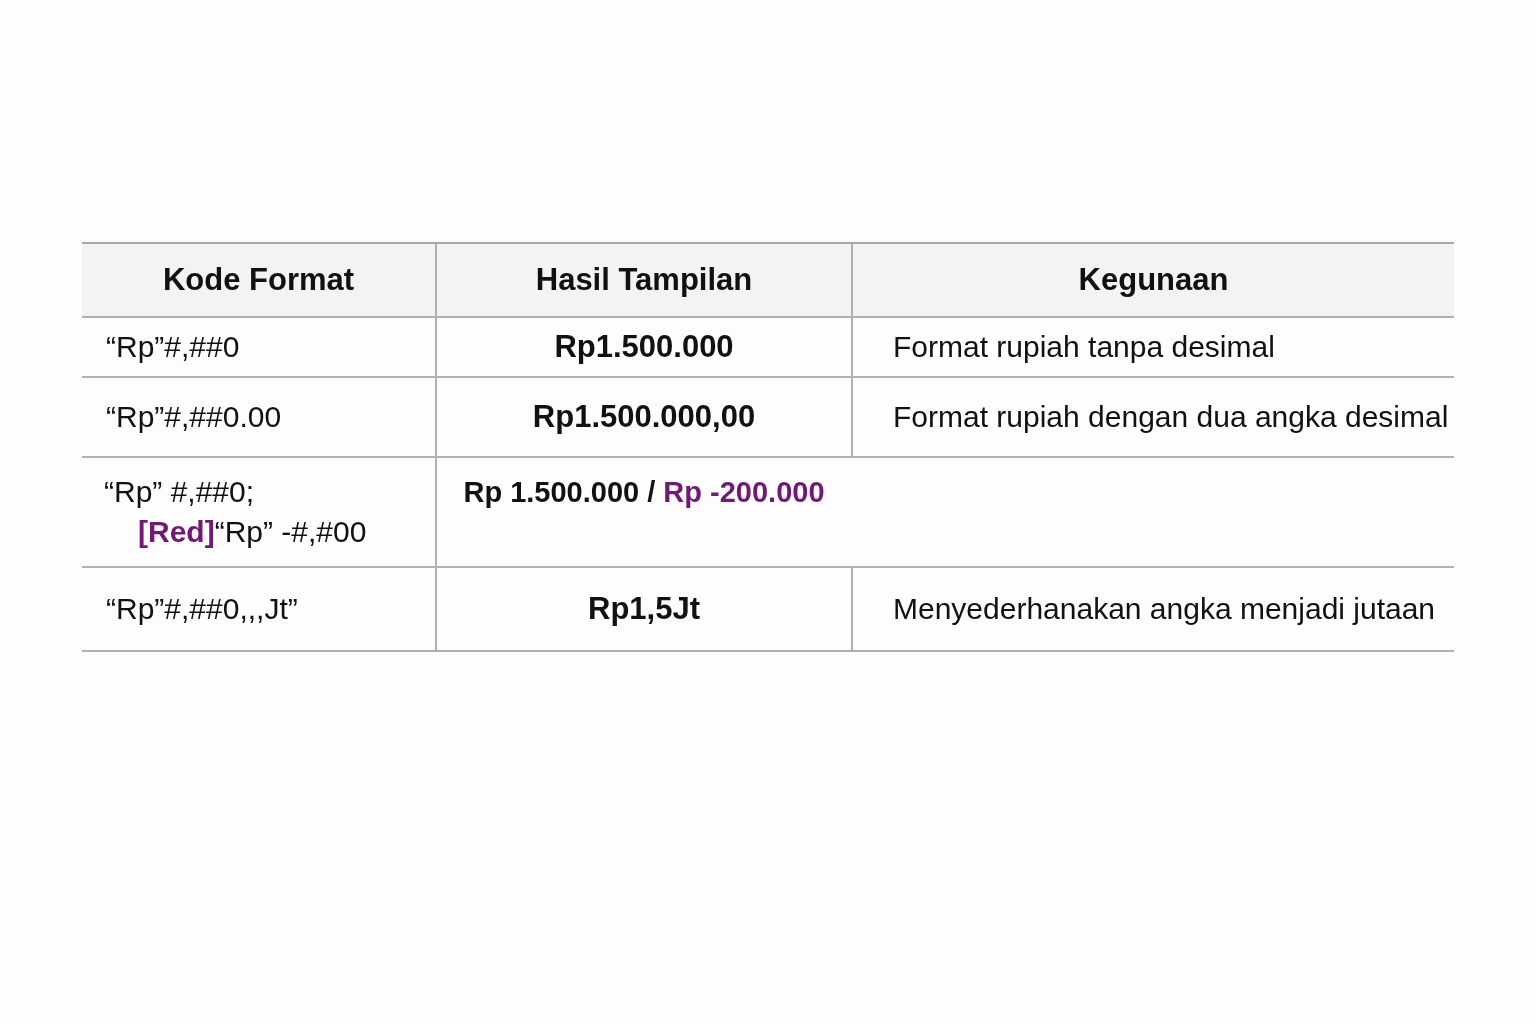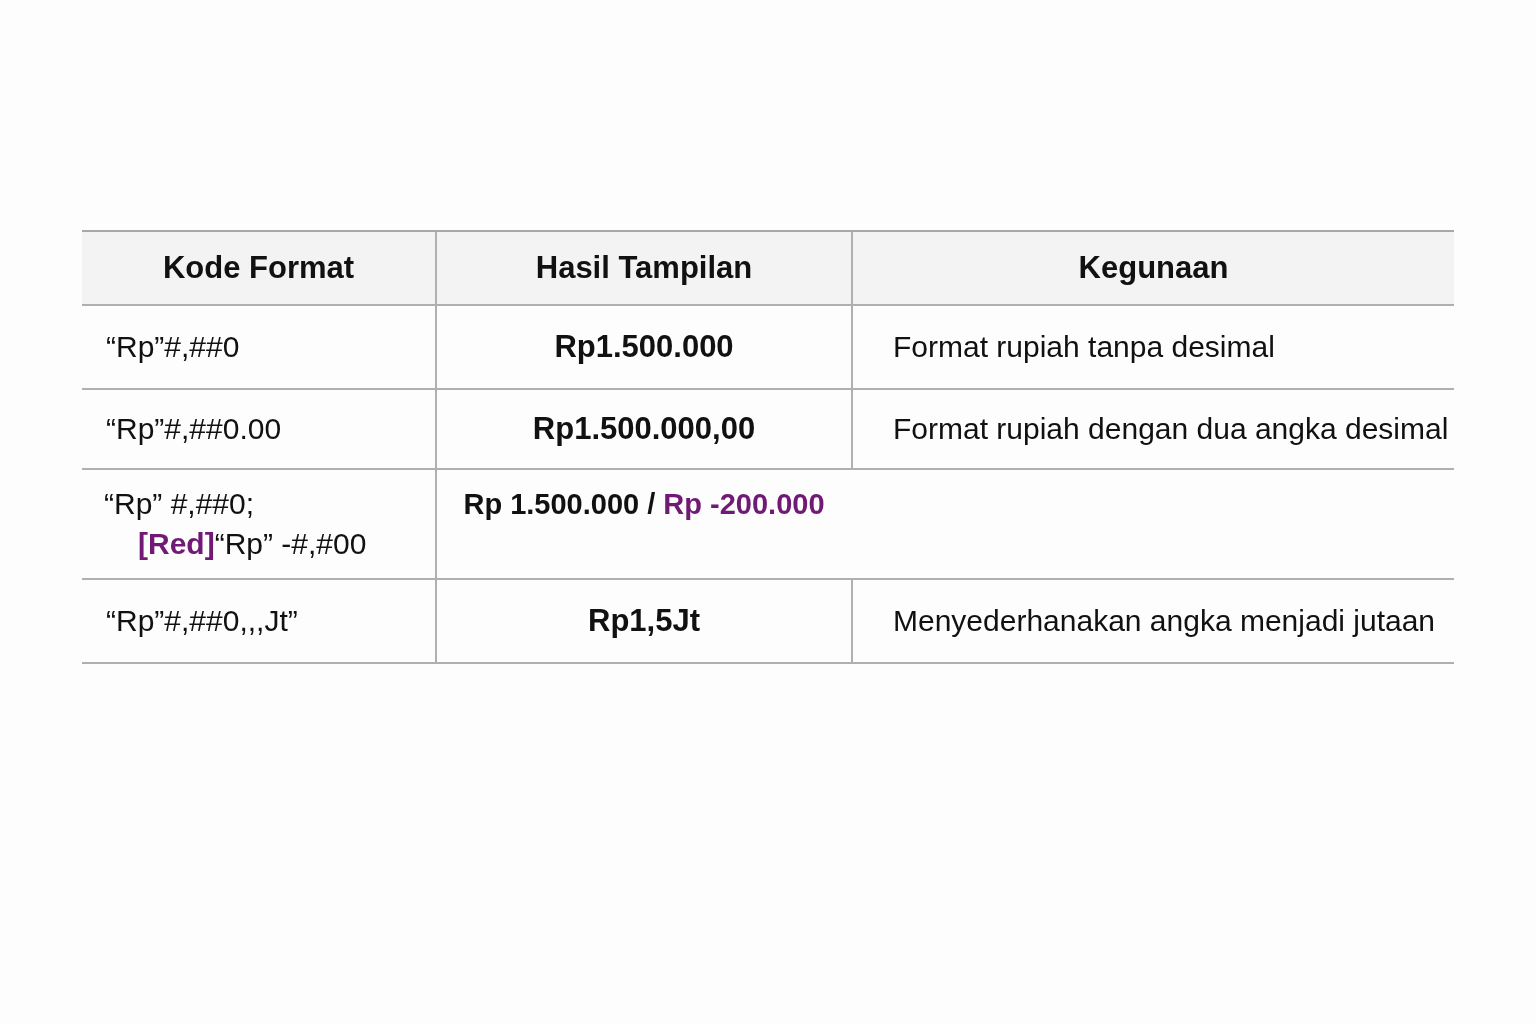--- a/index.html
+++ b/index.html
@@ -6,32 +6,32 @@
     body {
       width: 1536px; height: 1024px;
       background: #fdfdfd;
       position: relative;
       overflow: hidden;
       font-family: "Liberation Sans", "DejaVu Sans", sans-serif;
       color: #111;
     }
     .tbl {
       position: absolute;
-      left: 82px; top: 230px;
+      left: 82px; top: 242px;
       width: 1372px;
       border-top: 2px solid #a8a8a8;
     }
     .row {
       display: grid;
       grid-template-columns: 353px 416px 603px;
       border-bottom: 2px solid #b0b0b0;
       box-sizing: border-box;
     }
     .row.head { height: 74px; background: #f3f3f3; }
-    .row.r1 { height: 84px; }
+    .row.r1 { height: 60px; }
     .row.r2 { height: 80px; }
     .row.r3 { height: 110px; }
     .row.r4 { height: 84px; }
     .cell {
       box-sizing: border-box;
       display: flex; align-items: center;
       font-size: 30px;
       white-space: nowrap;
       overflow: visible;
     }

